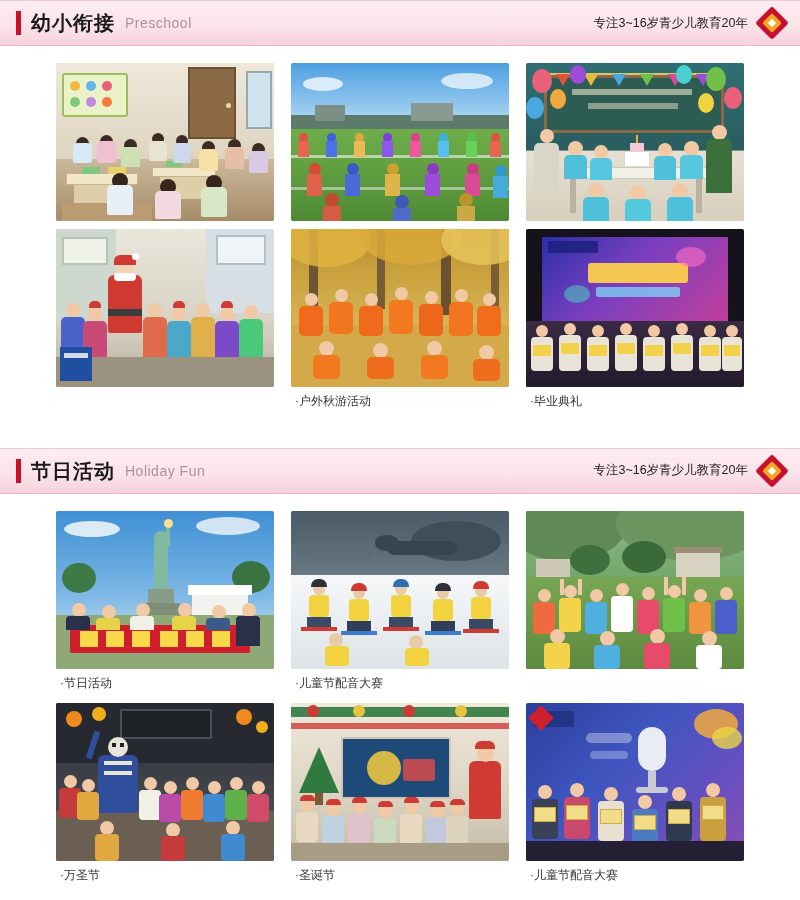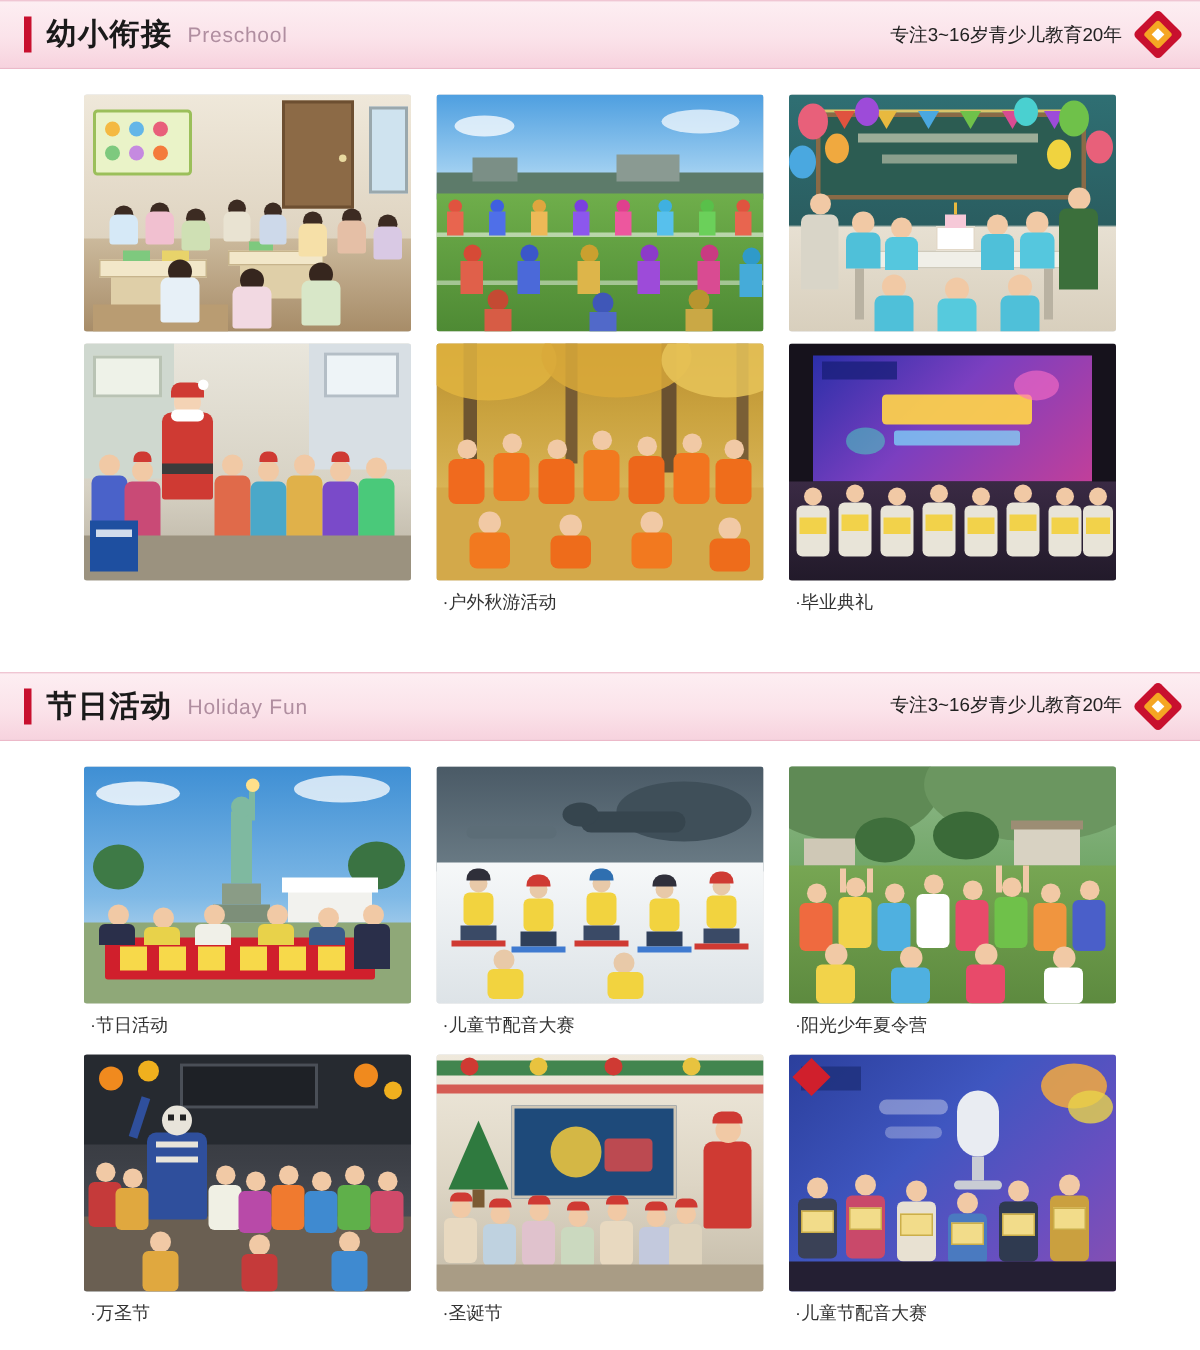--- a/index.html
+++ b/index.html
@@ -623,21 +623,20 @@
           <div class="head" style="left:24px;top:118px;width:15px;height:15px"></div>
           <div class="layer" style="left:18px;top:132px;width:26px;height:26px;background:#f2d34a;border-radius:4px"></div>
           <div class="head" style="left:74px;top:120px;width:15px;height:15px"></div>
           <div class="layer" style="left:68px;top:134px;width:26px;height:24px;background:#4fb0e0;border-radius:4px"></div>
           <div class="head" style="left:124px;top:118px;width:15px;height:15px"></div>
           <div class="layer" style="left:118px;top:132px;width:26px;height:26px;background:#e84a6a;border-radius:4px"></div>
           <div class="head" style="left:176px;top:120px;width:15px;height:15px"></div>
           <div class="layer" style="left:170px;top:134px;width:26px;height:24px;background:#ffffff;border-radius:4px"></div>
         </div>
       </div>
-      <div class="caption">·阳光少年夏令营</div>
     </div>
 
     <div class="card">
       <div class="thumb">
         <div class="scene">
           <div class="layer" style="left:0;top:0;width:218px;height:158px;background:linear-gradient(to bottom,#2f3136 0%,#3c3f46 45%,#5a5d64 100%)"></div>
 
           <div class="layer" style="left:0;top:0;width:218px;height:60px;background:#262a30"></div>
           <div class="blob" style="left:10px;top:8px;width:16px;height:16px;background:#f08a1e"></div>
           <div class="blob" style="left:36px;top:4px;width:14px;height:14px;background:#f0b01e"></div>

